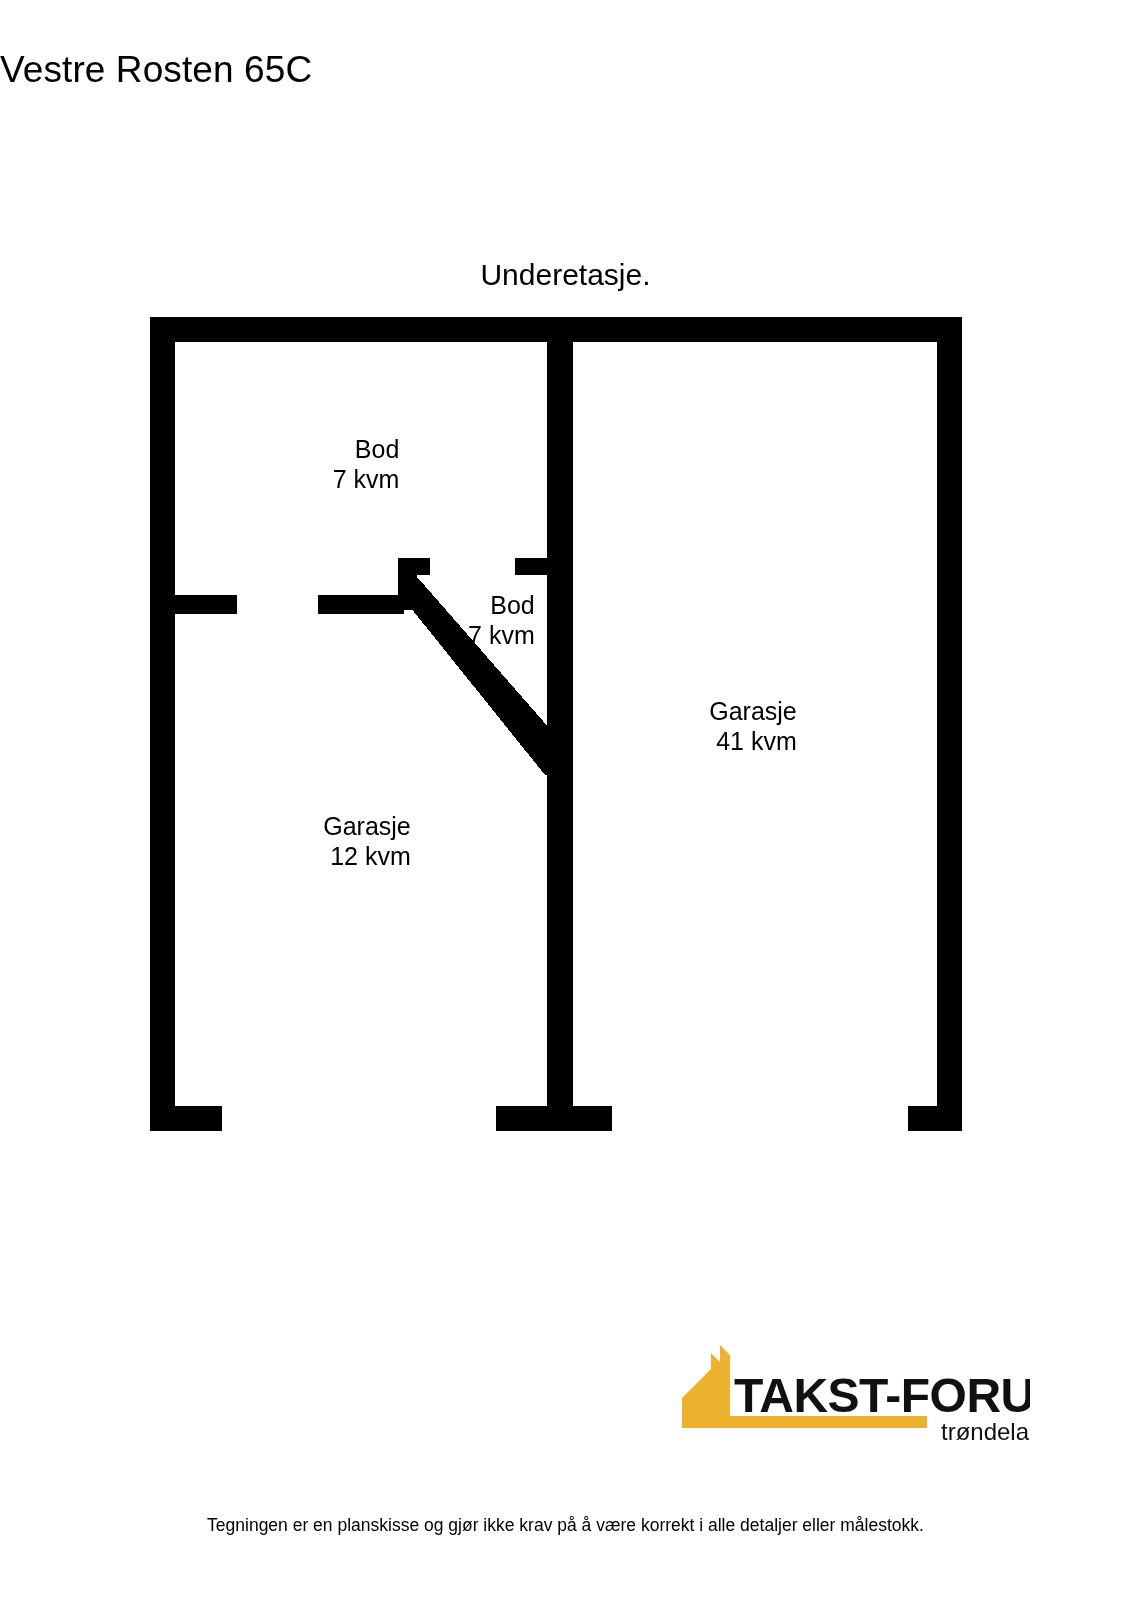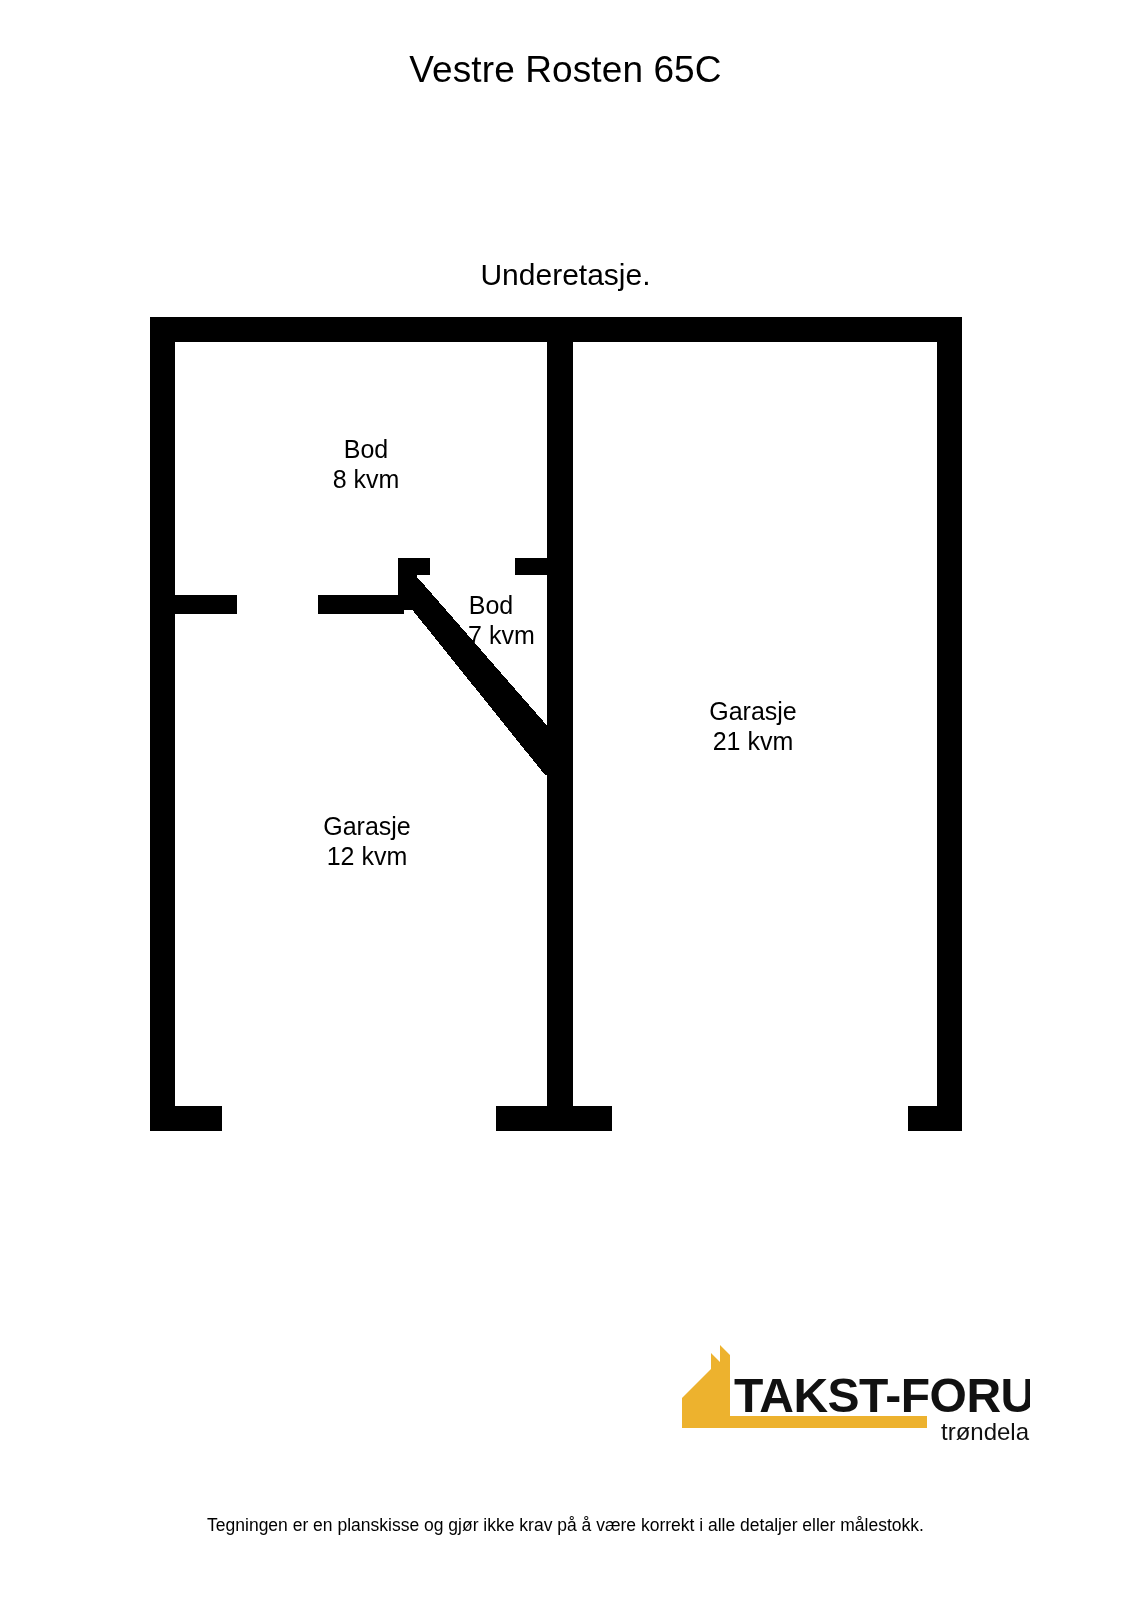--- a/index.html
+++ b/index.html
@@ -16,21 +16,20 @@
     color: #000000;
     overflow: hidden;
   }
 
   
   .page-title {
     position: absolute;
     left: 0;
     top: 50px;
     width: 1131px;
-    text-align: center;
     font-size: 37px;
     font-weight: normal;
     letter-spacing: 0.1px;
     line-height: 1.1;
   }
   .floor-title {
     position: absolute;
     left: 0;
     top: 258px;
     width: 1131px;
@@ -50,21 +49,21 @@
   }
   .plan svg {
     display: block;
     width: 1131px;
     height: 1600px;
   }
 
   
   .room-label {
     position: absolute;
-    text-align: center;
+    text-align: right;
     font-size: 25px;
     line-height: 30px;
     white-space: nowrap;
     transform: translateX(-50%);
   }
   .room-label .room-name { display: block; }
   .room-label .room-area { display: block; }
 
   #room-bod-8   { left: 366px; top: 434px; }
   #room-bod-15  { left: 491px; top: 590px; }
@@ -127,31 +126,31 @@
 
       <rect x="398" y="558" width="19" height="52"></rect>
 
       <polygon points="398,592 418,578 564,745 564,775 545,775"></polygon>
     </g>
   </svg>
 </div>
 
 <div class="room-label" id="room-bod-8">
   <span class="room-name">Bod</span>
-  <span class="room-area">8 kvm</span>
+  <span class="room-area">7 kvm</span>
 </div>
 
 <div class="room-label" id="room-bod-15">
   <span class="room-name">Bod</span>
   <span class="room-area">1,7 kvm</span>
 </div>
 
 <div class="room-label" id="room-garasje-24">
   <span class="room-name">Garasje</span>
-  <span class="room-area">21 kvm</span>
+  <span class="room-area">41 kvm</span>
 </div>
 
 <div class="room-label" id="room-garasje-15">
   <span class="room-name">Garasje</span>
   <span class="room-area">12 kvm</span>
 </div>
 
 <div class="logo">
   <svg viewBox="0 0 372 129" xmlns="http://www.w3.org/2000/svg">
     <rect x="0" y="0" width="372" height="129" fill="#ffffff"></rect>

